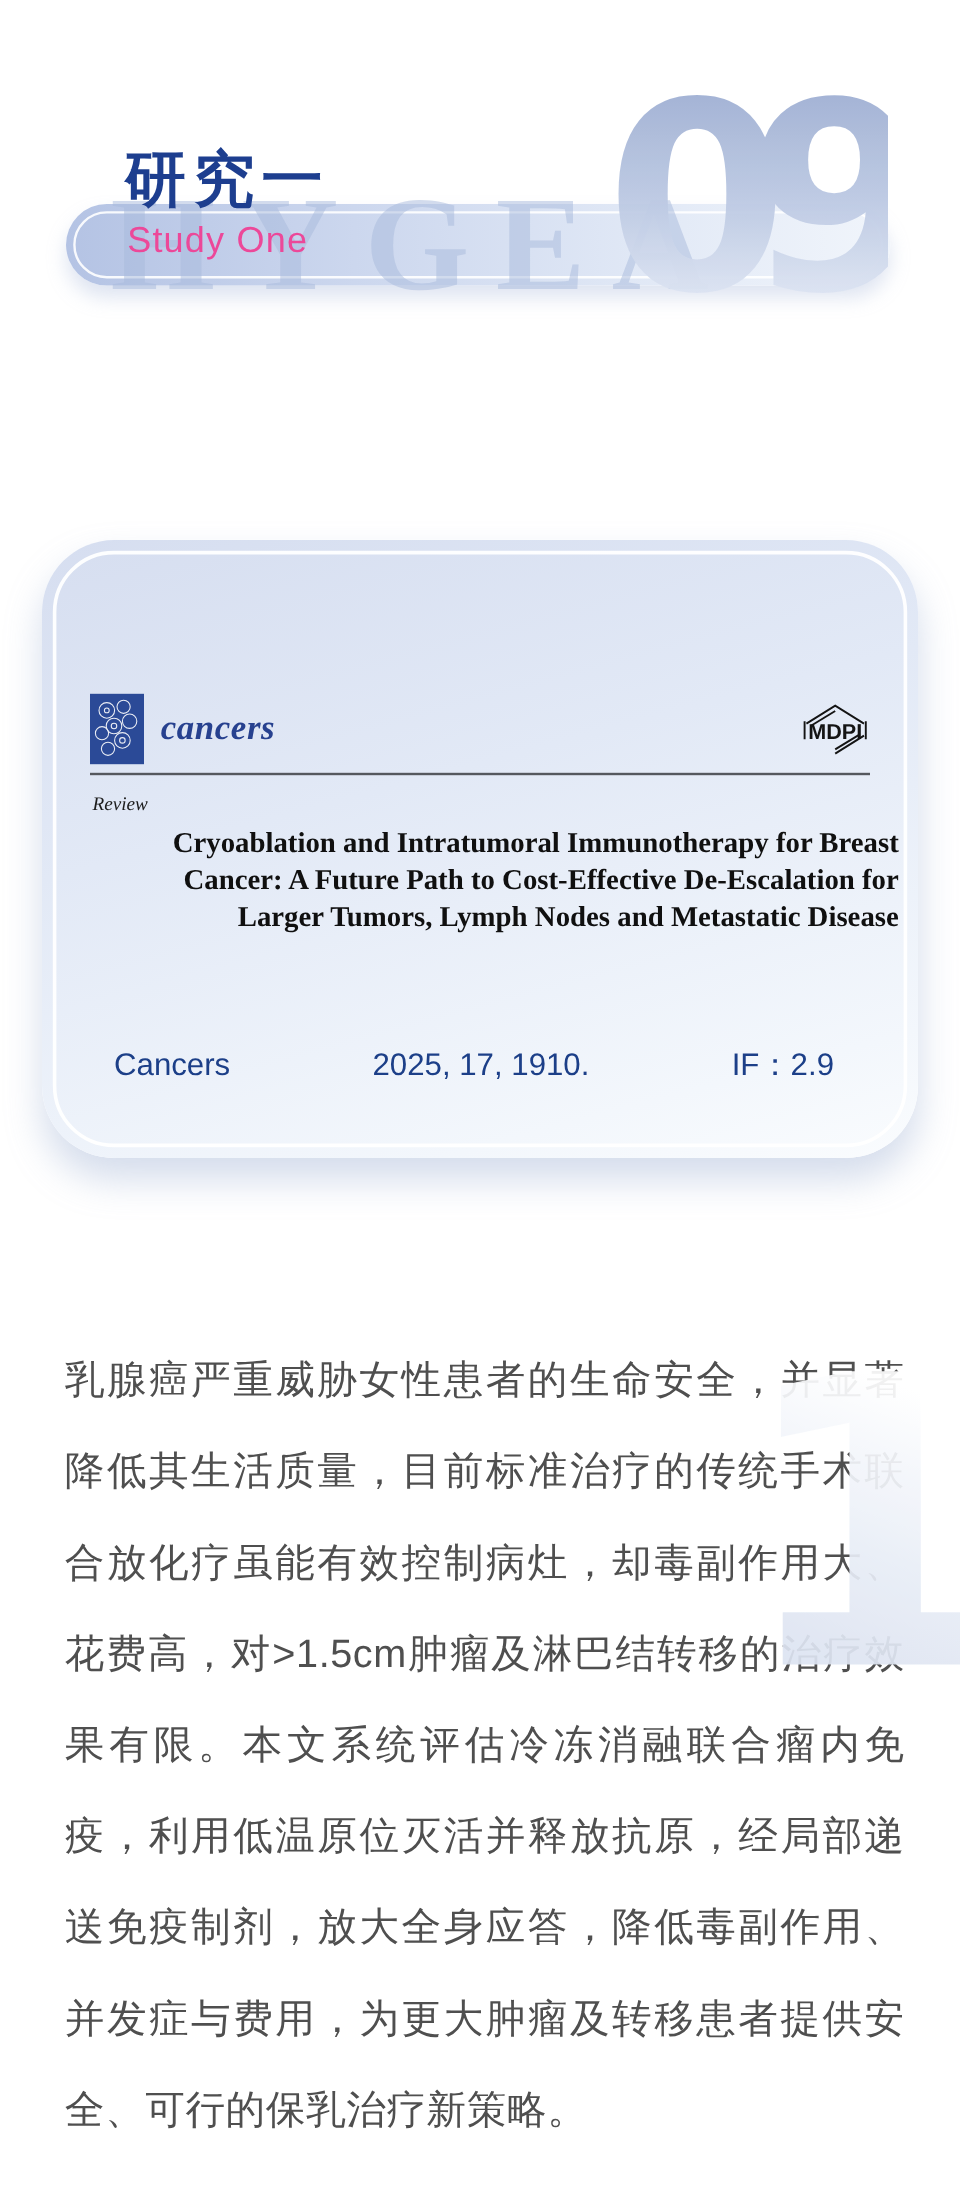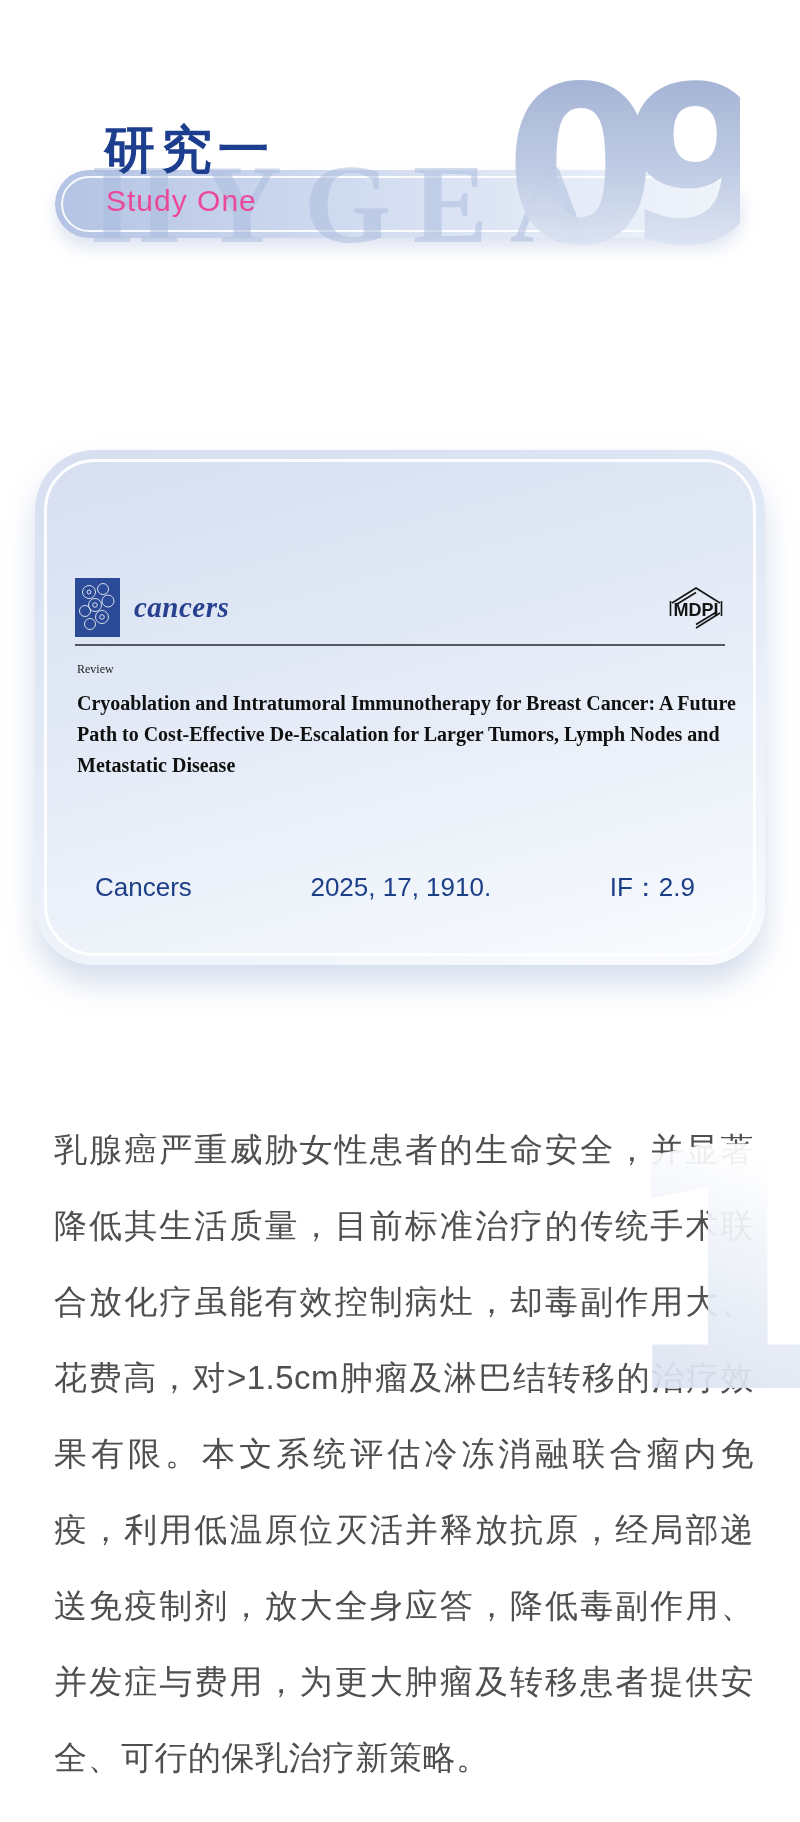--- a/index.html
+++ b/index.html
@@ -84,27 +84,27 @@
     font-style:italic;font-weight:bold;font-size:29px;
     color:#27418f;margin-left:14px;letter-spacing:.5px;
   }
   .rule{
     position:absolute;left:40px;right:40px;top:194px;height:2px;
     background:#55585e;z-index:4;
   }
   .review{
     position:absolute;left:42px;top:212px;
     font-family:"Liberation Serif", serif;
-    font-size:12px;color:#1c1c1c;z-index:4;
+    font-style:italic;font-size:16px;color:#1c1c1c;z-index:4;
   }
   .paper-title{
     position:absolute;left:42px;top:238px;width:672px;
     font-family:"Liberation Serif", serif;
-    font-weight:bold;font-size:20px;line-height:31px;
-    color:#101010;z-index:4;
+    font-weight:bold;font-size:24px;line-height:31px;
+    color:#101010;z-index:4;text-align:right;
   }
   .meta-row{
     position:absolute;left:60px;right:70px;bottom:60px;
     display:flex;align-items:center;justify-content:space-between;
     font-size:26px;color:#1c3f88;z-index:4;
   }
 
   
   .summary{
     position:absolute;left:54px;top:1112px;width:700px;

